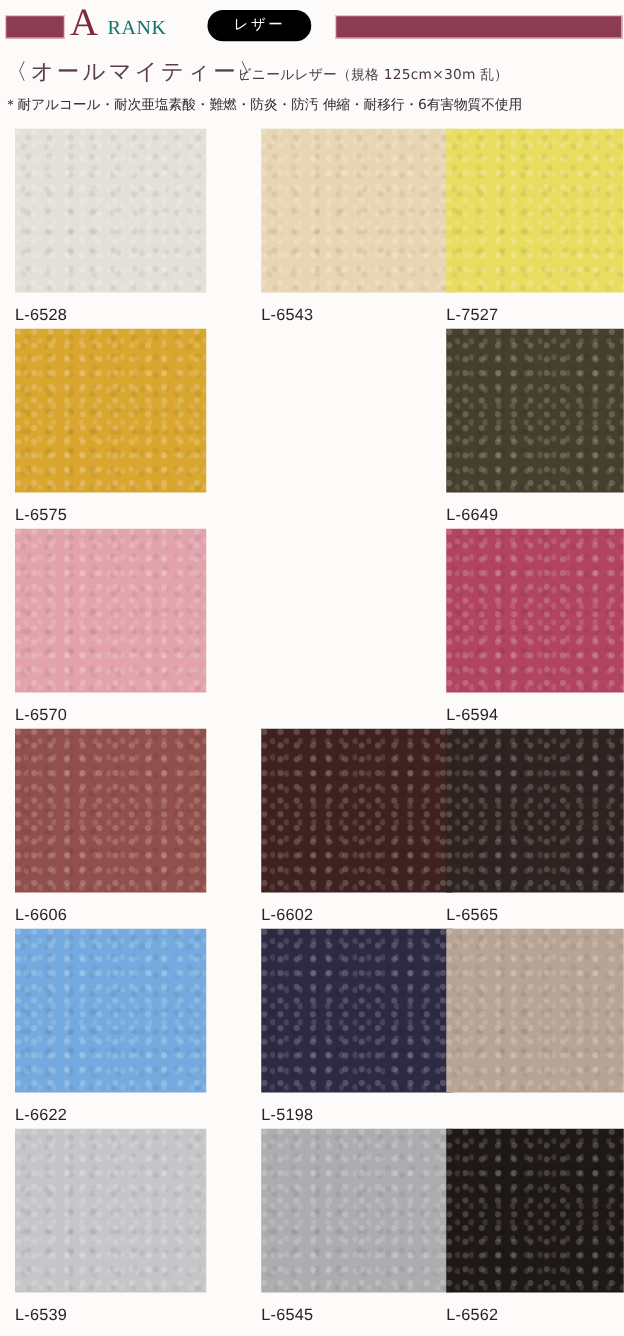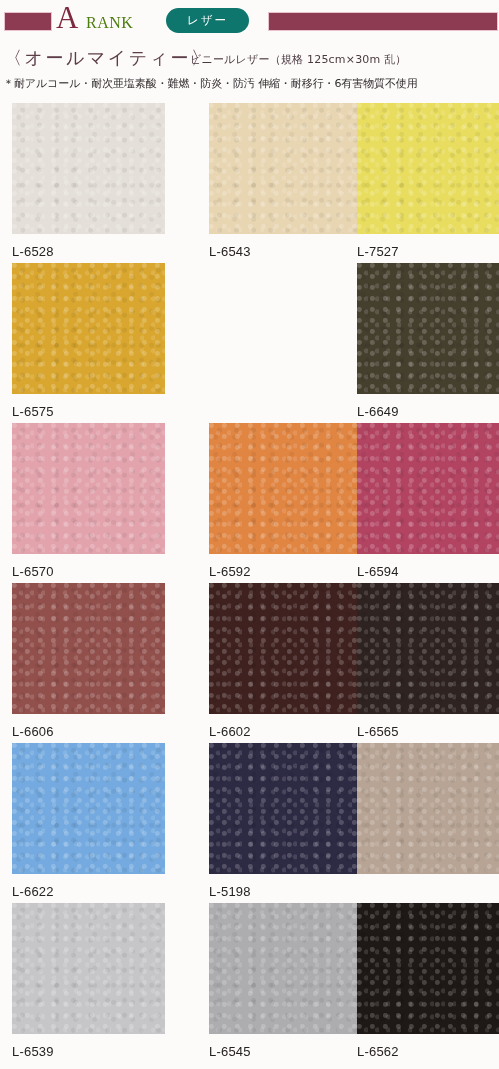--- a/index.html
+++ b/index.html
@@ -41,31 +41,31 @@
     color: #7d2a40;
     letter-spacing: 0px;
   }
   .rank-word {
     position: absolute;
     left: 86px;
     top: 14px;
     font-family: "Liberation Serif", "DejaVu Serif", serif;
     font-size: 16px;
     line-height: 18px;
-    color: #4d7c0f;
+    color: #0f766e;
     letter-spacing: 0.5px;
   }
   .material-pill {
     position: absolute;
     left: 166px;
     top: 8px;
     width: 83px;
     height: 25px;
     border-radius: 13px;
-    background: #0f766e;
+    background: #000000;
     color: #ffffff;
     font-size: 11.5px;
     line-height: 25px;
     text-align: center;
     letter-spacing: 2px;
     box-sizing: border-box;
   }
   .rank-bar-right {
     position: absolute;
     left: 268px;
@@ -208,24 +208,20 @@
       <div class="swatch-cell col-2">
         <div class="swatch-chip" style="background: rgb(69, 63, 46);"></div>
         <div class="swatch-label">L-6649</div>
       </div>
     </div>
     <div class="swatch-row">
       <div class="swatch-cell col-0">
         <div class="swatch-chip" style="background: rgb(226, 163, 173);"></div>
         <div class="swatch-label">L-6570</div>
       </div>
-      <div class="swatch-cell col-1">
-        <div class="swatch-chip" style="background: rgb(224, 133, 66);"></div>
-        <div class="swatch-label">L-6592</div>
-      </div>
       <div class="swatch-cell col-2">
         <div class="swatch-chip" style="background: rgb(178, 68, 98);"></div>
         <div class="swatch-label">L-6594</div>
       </div>
     </div>
     <div class="swatch-row">
       <div class="swatch-cell col-0">
         <div class="swatch-chip" style="background: rgb(146, 80, 76);"></div>
         <div class="swatch-label">L-6606</div>
       </div>

